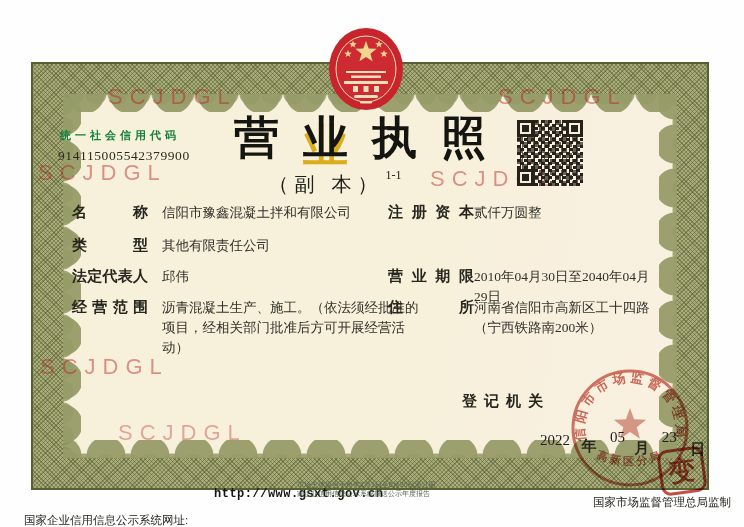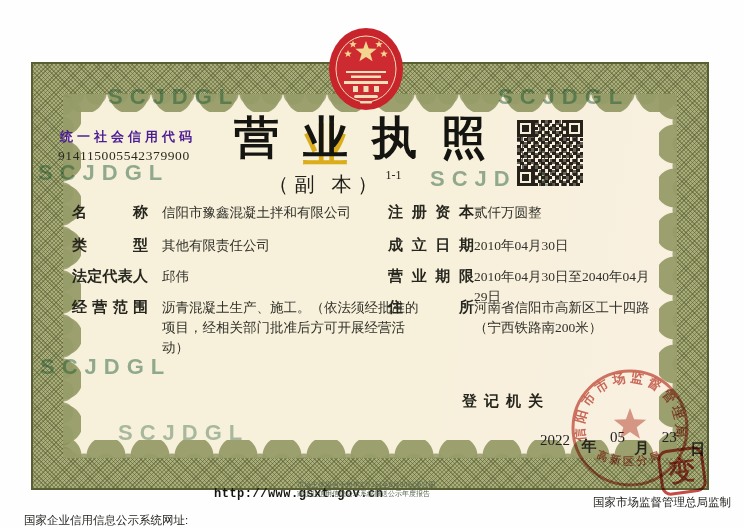--- a/index.html
+++ b/index.html
@@ -28,29 +28,29 @@
   .s-left{top:30px;bottom:30px;left:30px;width:18px;
     background-image:radial-gradient(circle at 0px 22px, rgba(150,156,104,.95) 0 19px, transparent 20px),
                      radial-gradient(circle at 0px 11px, rgba(135,142,88,.75) 0 10px, transparent 11px);
     background-size:20px 44px,12px 22px;background-repeat:repeat-y;}
   .s-right{top:30px;bottom:30px;right:30px;width:18px;
     background-image:radial-gradient(circle at 18px 22px, rgba(150,156,104,.95) 0 19px, transparent 20px),
                      radial-gradient(circle at 18px 11px, rgba(135,142,88,.75) 0 10px, transparent 11px);
     background-size:20px 44px,12px 22px;background-repeat:repeat-y;background-position:right;}
 
   
-  .wm{position:absolute;font-weight:700;font-size:22px;letter-spacing:7px;
-      color:#14532d;opacity:.45;z-index:1;}
+  .wm{position:absolute;font-weight:400;font-size:22px;letter-spacing:7px;
+      color:#b91c1c;opacity:.45;z-index:1;}
   .wm1{left:108px;top:84px;}  .wm2{left:498px;top:84px;}
   .wm3{left:38px;top:160px;}  .wm4{left:430px;top:166px;}
   .wm5{left:40px;top:354px;}  .wm6{left:118px;top:420px;opacity:.35;}
 
   
-  .credit-label{position:absolute;left:60px;top:128px;font-size:13px;font-weight:700;
-                letter-spacing:4px;color:#4c1d95;z-index:2;}
+  .credit-label{position:absolute;left:60px;top:128px;font-size:11px;font-weight:700;
+                letter-spacing:4px;color:#15803d;z-index:2;}
   .credit-code{position:absolute;left:58px;top:148px;font-size:13.5px;letter-spacing:.6px;
                color:#2a2a22;font-family:"Liberation Serif","DejaVu Serif",serif;z-index:2;}
   .emblem{position:absolute;left:327px;top:27px;width:78px;height:88px;z-index:3;}
   .title-wrap{position:absolute;left:0;width:744px;top:108px;text-align:center;z-index:2;}
   .title{position:relative;z-index:2;font-size:45px;font-weight:700;letter-spacing:24px;
          color:#141410;font-family:"Liberation Serif","DejaVu Serif",serif;}
   .title-gold{position:absolute;left:303px;top:116px;z-index:1;font-size:45px;font-weight:700;
               color:#d9a606;font-family:"Liberation Serif","DejaVu Serif",serif;opacity:.9;}
   .subtitle{position:absolute;left:0;width:670px;top:171px;text-align:center;z-index:2;
             font-size:20px;color:#20201a;letter-spacing:6px;
@@ -179,23 +179,20 @@
   <div class="row lcol lr3">
     <span class="flabel">法定代表人</span><span class="fvalue">邱伟</span>
   </div>
   <div class="row lcol lr4">
     <span class="flabel">经营范围</span><span class="fvalue">沥青混凝土生产、施工。（依法须经批准的项目，经相关部门批准后方可开展经营活动）</span>
   </div>
 
   <div class="row rcol rr1">
     <span class="flabel">注册资本</span><span class="fvalue">贰仟万圆整</span>
   </div>
-  <div class="row rcol rr2">
-    <span class="flabel">成立日期</span><span class="fvalue">2010年04月30日</span>
-  </div>
   <div class="row rcol rr3">
     <span class="flabel">营业期限</span><span class="fvalue">2010年04月30日至2040年04月29日</span>
   </div>
   <div class="row rcol rr4">
     <span class="flabel">住所</span><span class="fvalue">河南省信阳市高新区工十四路（宁西铁路南200米）</span>
   </div>
 
   <div class="authority">登记机关</div>
   <div class="date-line">
     <span class="dnum d-year">2022</span>

